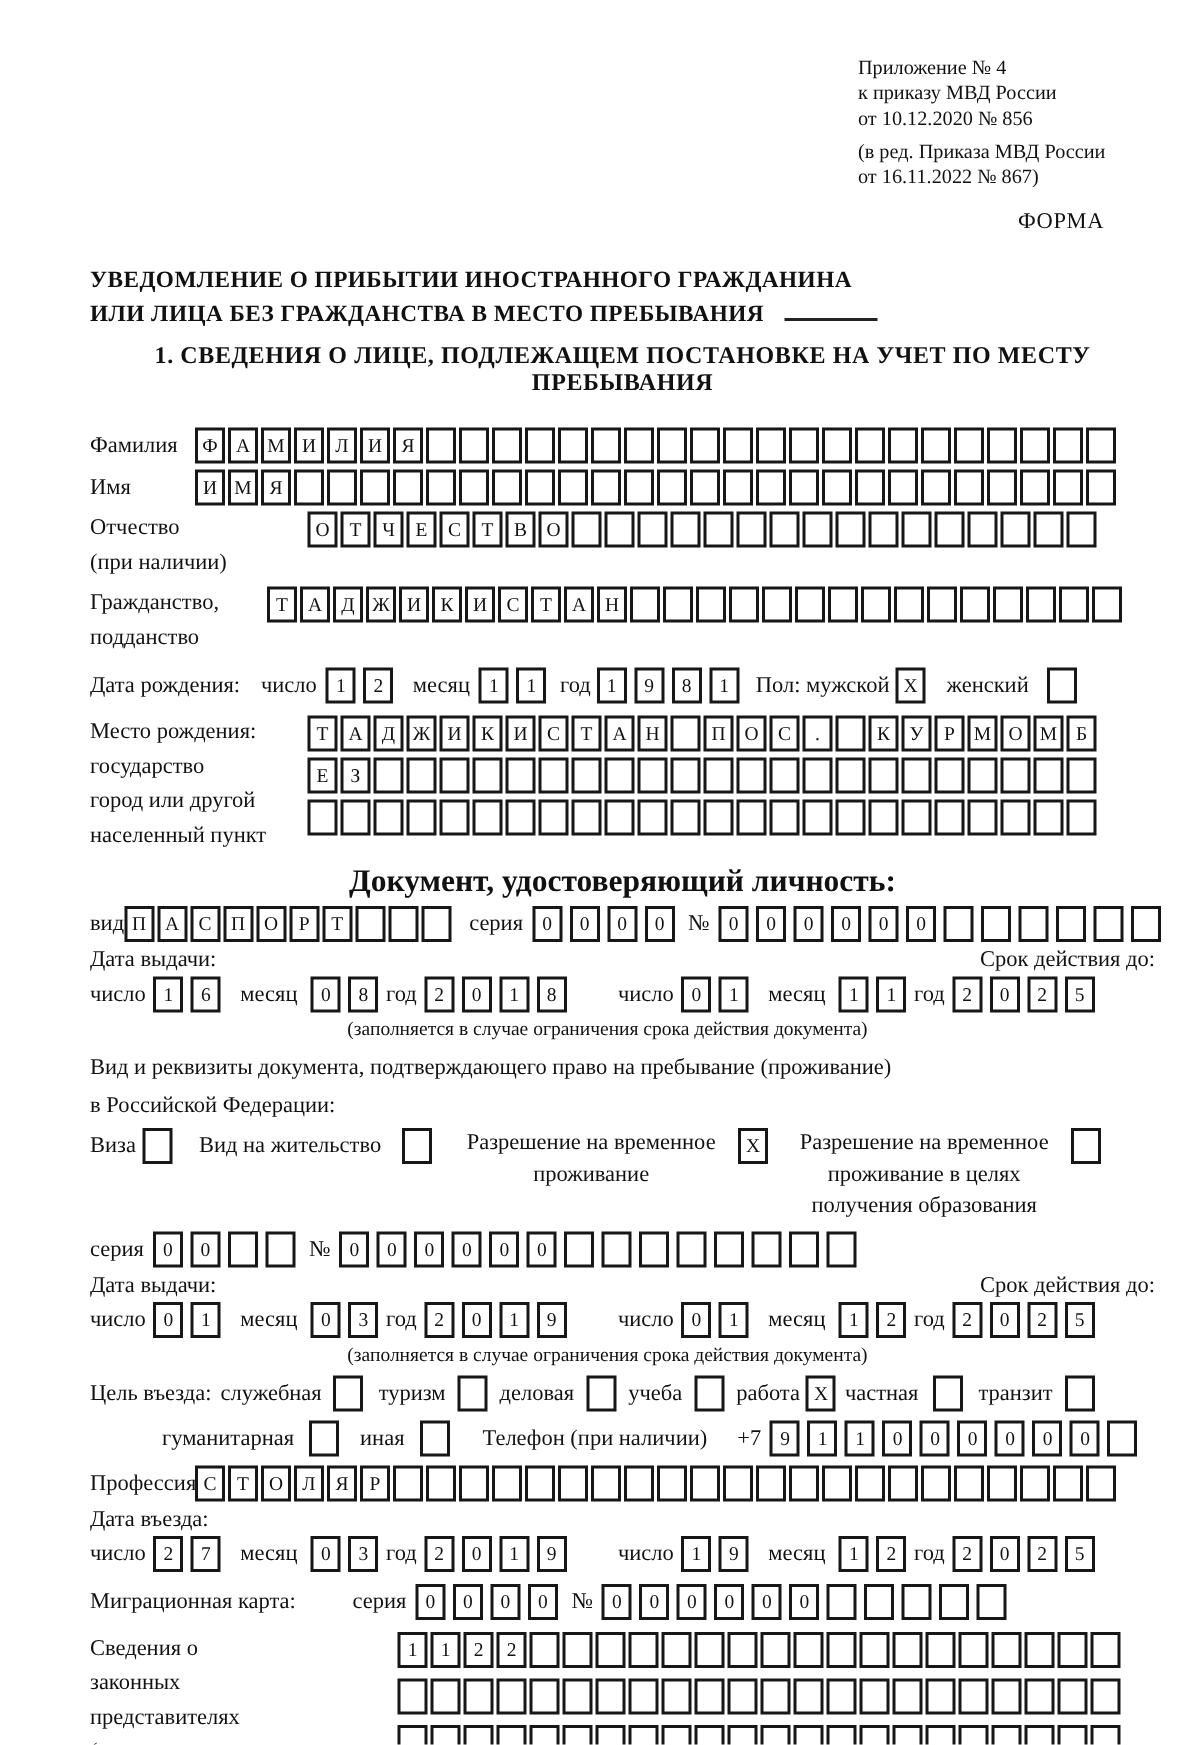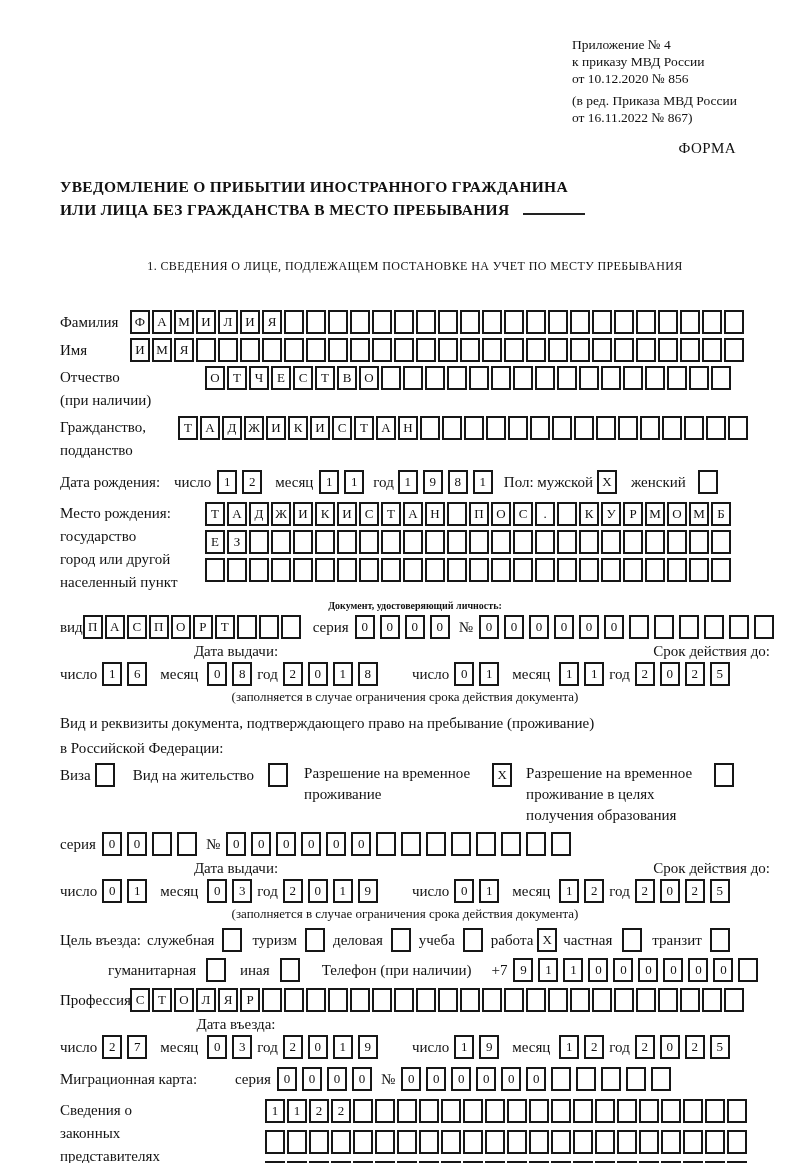--- a/index.html
+++ b/index.html
@@ -7,55 +7,55 @@
   body{width:800px;height:1163px;color:#111;font-family:"Liberation Serif","DejaVu Serif",serif;font-size:15px;overflow:hidden}
   .page{width:800px;height:1163px;padding:36px 30px 24px 60px;position:relative;overflow:hidden}
 
   .hdr{margin-left:auto;width:198px;font-size:13.5px;line-height:17px}
   .hdr .mt4{margin-top:5px}
   .forma{text-align:right;font-weight:normal;font-size:15px;margin:14px 34px 0 0;letter-spacing:.4px}
 
   .title{text-align:left;font-weight:bold;font-size:15.5px;line-height:23px;letter-spacing:.3px;margin-top:18px}
   .uline{display:inline-block;width:62px;border-bottom:2.5px solid #222;height:14px;margin-left:14px}
 
-  .sec1{margin-top:38px;text-align:center;font-weight:normal;font-size:12px;letter-spacing:.4px}
+  .sec1{margin-top:8px;text-align:center;font-weight:bold;font-size:16px;letter-spacing:.4px}
 
   .row{display:flex;align-items:flex-start;margin-top:4px}
   .lbl{line-height:24px;white-space:nowrap}
   .lbl2{line-height:23px}
   .w70{width:70px}.w118{width:118px}.w145{width:145px}.w50{width:50px}
 
   .cells{display:inline-flex;flex-wrap:nowrap}
   .cell{display:inline-block;width:20px;height:24px;border:2px solid #171717;margin-right:2px;text-align:center;line-height:20px;font-size:13px;flex:0 0 auto}
   .sp .cell{margin-right:5px}
   .cellrow{display:flex;margin-bottom:4px}
   .cellrow:last-child{margin-bottom:0}
 
   .ml4{margin-left:4px}.ml6{margin-left:6px}.ml8{margin-left:8px}.ml10{margin-left:10px}
   .ml12{margin-left:12px}.ml14{margin-left:14px}.ml16{margin-left:16px}.ml20{margin-left:20px}
   .mr4{margin-right:4px}.mr6{margin-right:6px}
   .mt6{margin-top:6px}.mt8{margin-top:8px}
 
-  .dochead{margin-top:6px;text-align:center;font-weight:bold;font-size:10px}
+  .dochead{margin-top:6px;text-align:center;font-weight:bold;font-size:21px}
 
   .dcap-row{display:flex;margin-top:4px}
-  .dcap-l{width:352px;text-align:center}
+  .dcap-l{width:352px;text-align:left}
   .dcap-r{flex:1;text-align:right}
   .dline-row{display:flex;align-items:flex-start;margin-top:2px}
   .dgroup{display:flex;align-items:flex-start}
   .dgroup .lbl{margin-right:5px}
   .dg-l{width:352px}
   .dg-r{flex:1}
 
   .note{font-size:13px;text-align:center;padding-right:20px;margin-top:3px}
 
   .intro{margin-top:6px;line-height:25px}
 
   .optrow{margin-top:2px}
-  .optblock{width:180px;line-height:21px;white-space:normal}
+  .optblock{width:180px;text-align:center;line-height:21px;white-space:normal}
 </style>
 </head>
 <body>
 
 <div class="page">
 
   <div class="hdr">
     <div>Приложение № 4</div>
     <div>к приказу МВД России</div>
     <div>от 10.12.2020 № 856</div>
@@ -65,21 +65,21 @@
 
   <div class="forma">ФОРМА</div>
 
   <div class="title">
     <div>УВЕДОМЛЕНИЕ О ПРИБЫТИИ ИНОСТРАННОГО ГРАЖДАНИНА</div>
     <div><span>ИЛИ ЛИЦА БЕЗ ГРАЖДАНСТВА В МЕСТО ПРЕБЫВАНИЯ</span><span class="uline"></span></div>
   </div>
 
   <div class="sec1">1. СВЕДЕНИЯ О ЛИЦЕ, ПОДЛЕЖАЩЕМ ПОСТАНОВКЕ НА УЧЕТ ПО МЕСТУ ПРЕБЫВАНИЯ</div>
 
-  <div class="row" style="margin-top:36px">
+  <div class="row" style="margin-top:20px">
     <span class="lbl w70">Фамилия</span>
     <span class="cells">
         <span class="cell">Ф</span>
         <span class="cell">А</span>
         <span class="cell">М</span>
         <span class="cell">И</span>
         <span class="cell">Л</span>
         <span class="cell">И</span>
         <span class="cell">Я</span>
         <span class="cell"></span>

